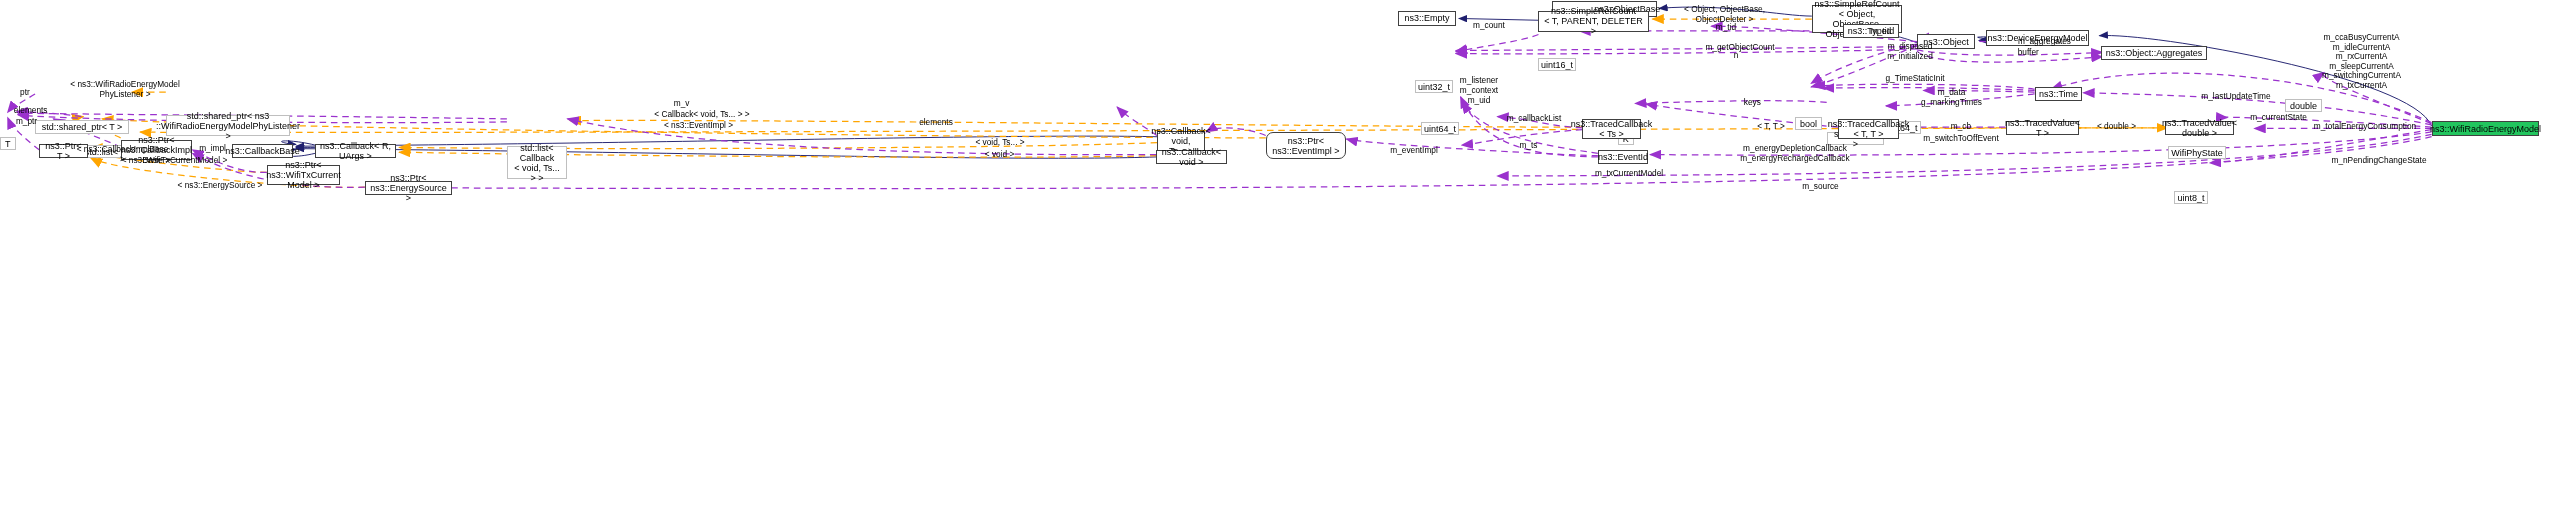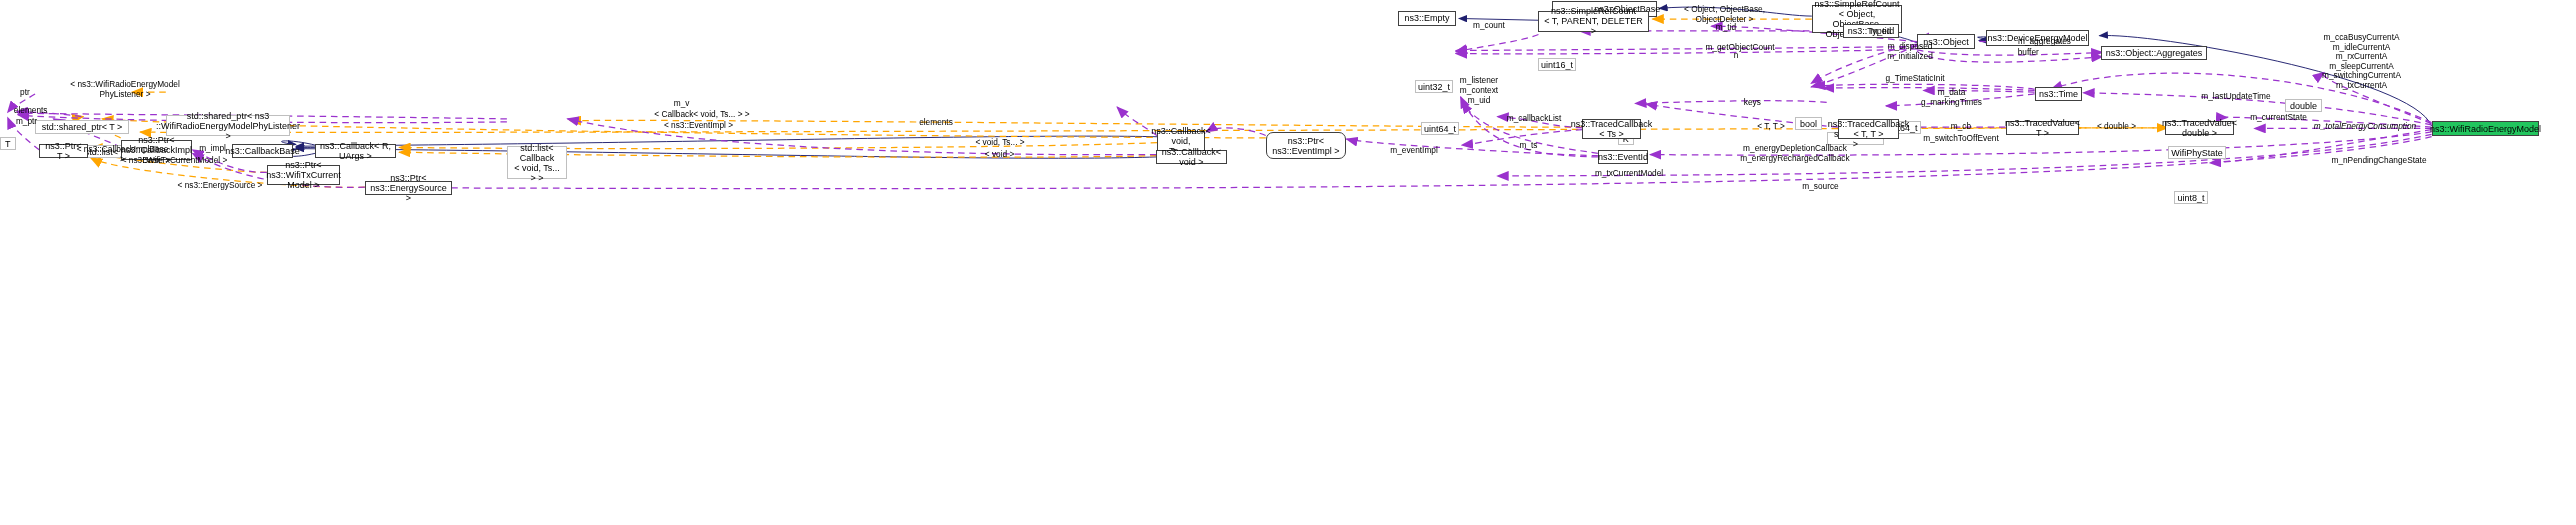--- a/index.html
+++ b/index.html
@@ -217,21 +217,21 @@
       <div class="elabel" style="left: 671px; top: 99px; width: 21.4px;">m_v</div>
       <div class="elabel" style="left: 648px; top: 110px; width: 108px;">&lt; Callback&lt; void, Ts... &gt; &gt;</div>
       <div class="elabel" style="left: 2246px; top: 113px; width: 65px;">m_currentState</div>
       <div class="elabel" style="left: 13px; top: 117px; width: 27px;">m_ptr</div>
       <div class="elabel" style="left: 660px; top: 121px; width: 77px;">&lt; ns3::EventImpl &gt;</div>
       <div class="elabel" style="left: 916px; top: 118px; width: 40px;">elements</div>
       <div class="elabel" style="left: 1503px; top: 114px; width: 62px;">m_callbackList</div>
       <div class="elabel" style="left: 1754px; top: 122px; width: 34px;">&lt; T, T &gt;</div>
       <div class="elabel" style="left: 1948px; top: 122px; width: 26px;">m_cb</div>
       <div class="elabel" style="left: 2094px; top: 122px; width: 45px;">&lt; double &gt;</div>
-      <div class="elabel" style="left: 2309px; top: 122px; width: 112px; font-style: italic;">m_totalEnergyConsumption</div>
+      <div class="elabel" style="left: 2309px; top: 122px; width: 112px;">m_totalEnergyConsumption</div>
       <div class="elabel" style="left: 1516px; top: 141px; width: 25px;">m_ts</div>
       <div class="elabel" style="left: 196px; top: 144px; width: 33px;">m_impl</div>
       <div class="elabel" style="left: 971px; top: 138px; width: 58px;">&lt; void, Ts... &gt;</div>
       <div class="elabel" style="left: 1388px; top: 146px; width: 52px;">m_eventImpl</div>
       <div class="elabel" style="left: 74px; top: 145px; width: 97px;">&lt; ns3::CallbackImplBase &gt;</div>
       <div class="elabel" style="left: 983px; top: 150px; width: 33px;">&lt; void &gt;</div>
       <div class="elabel" style="left: 1738px; top: 144px; width: 114px;">m_energyDepletionCallback
 m_energyRechargedCallback</div>
       <div class="elabel" style="left: 1919px; top: 134px; width: 84px;">m_switchToOffEvent</div>
       <div class="elabel" style="left: 121px; top: 156px; width: 107px;">&lt; ns3::WifiTxCurrentModel &gt;</div>

